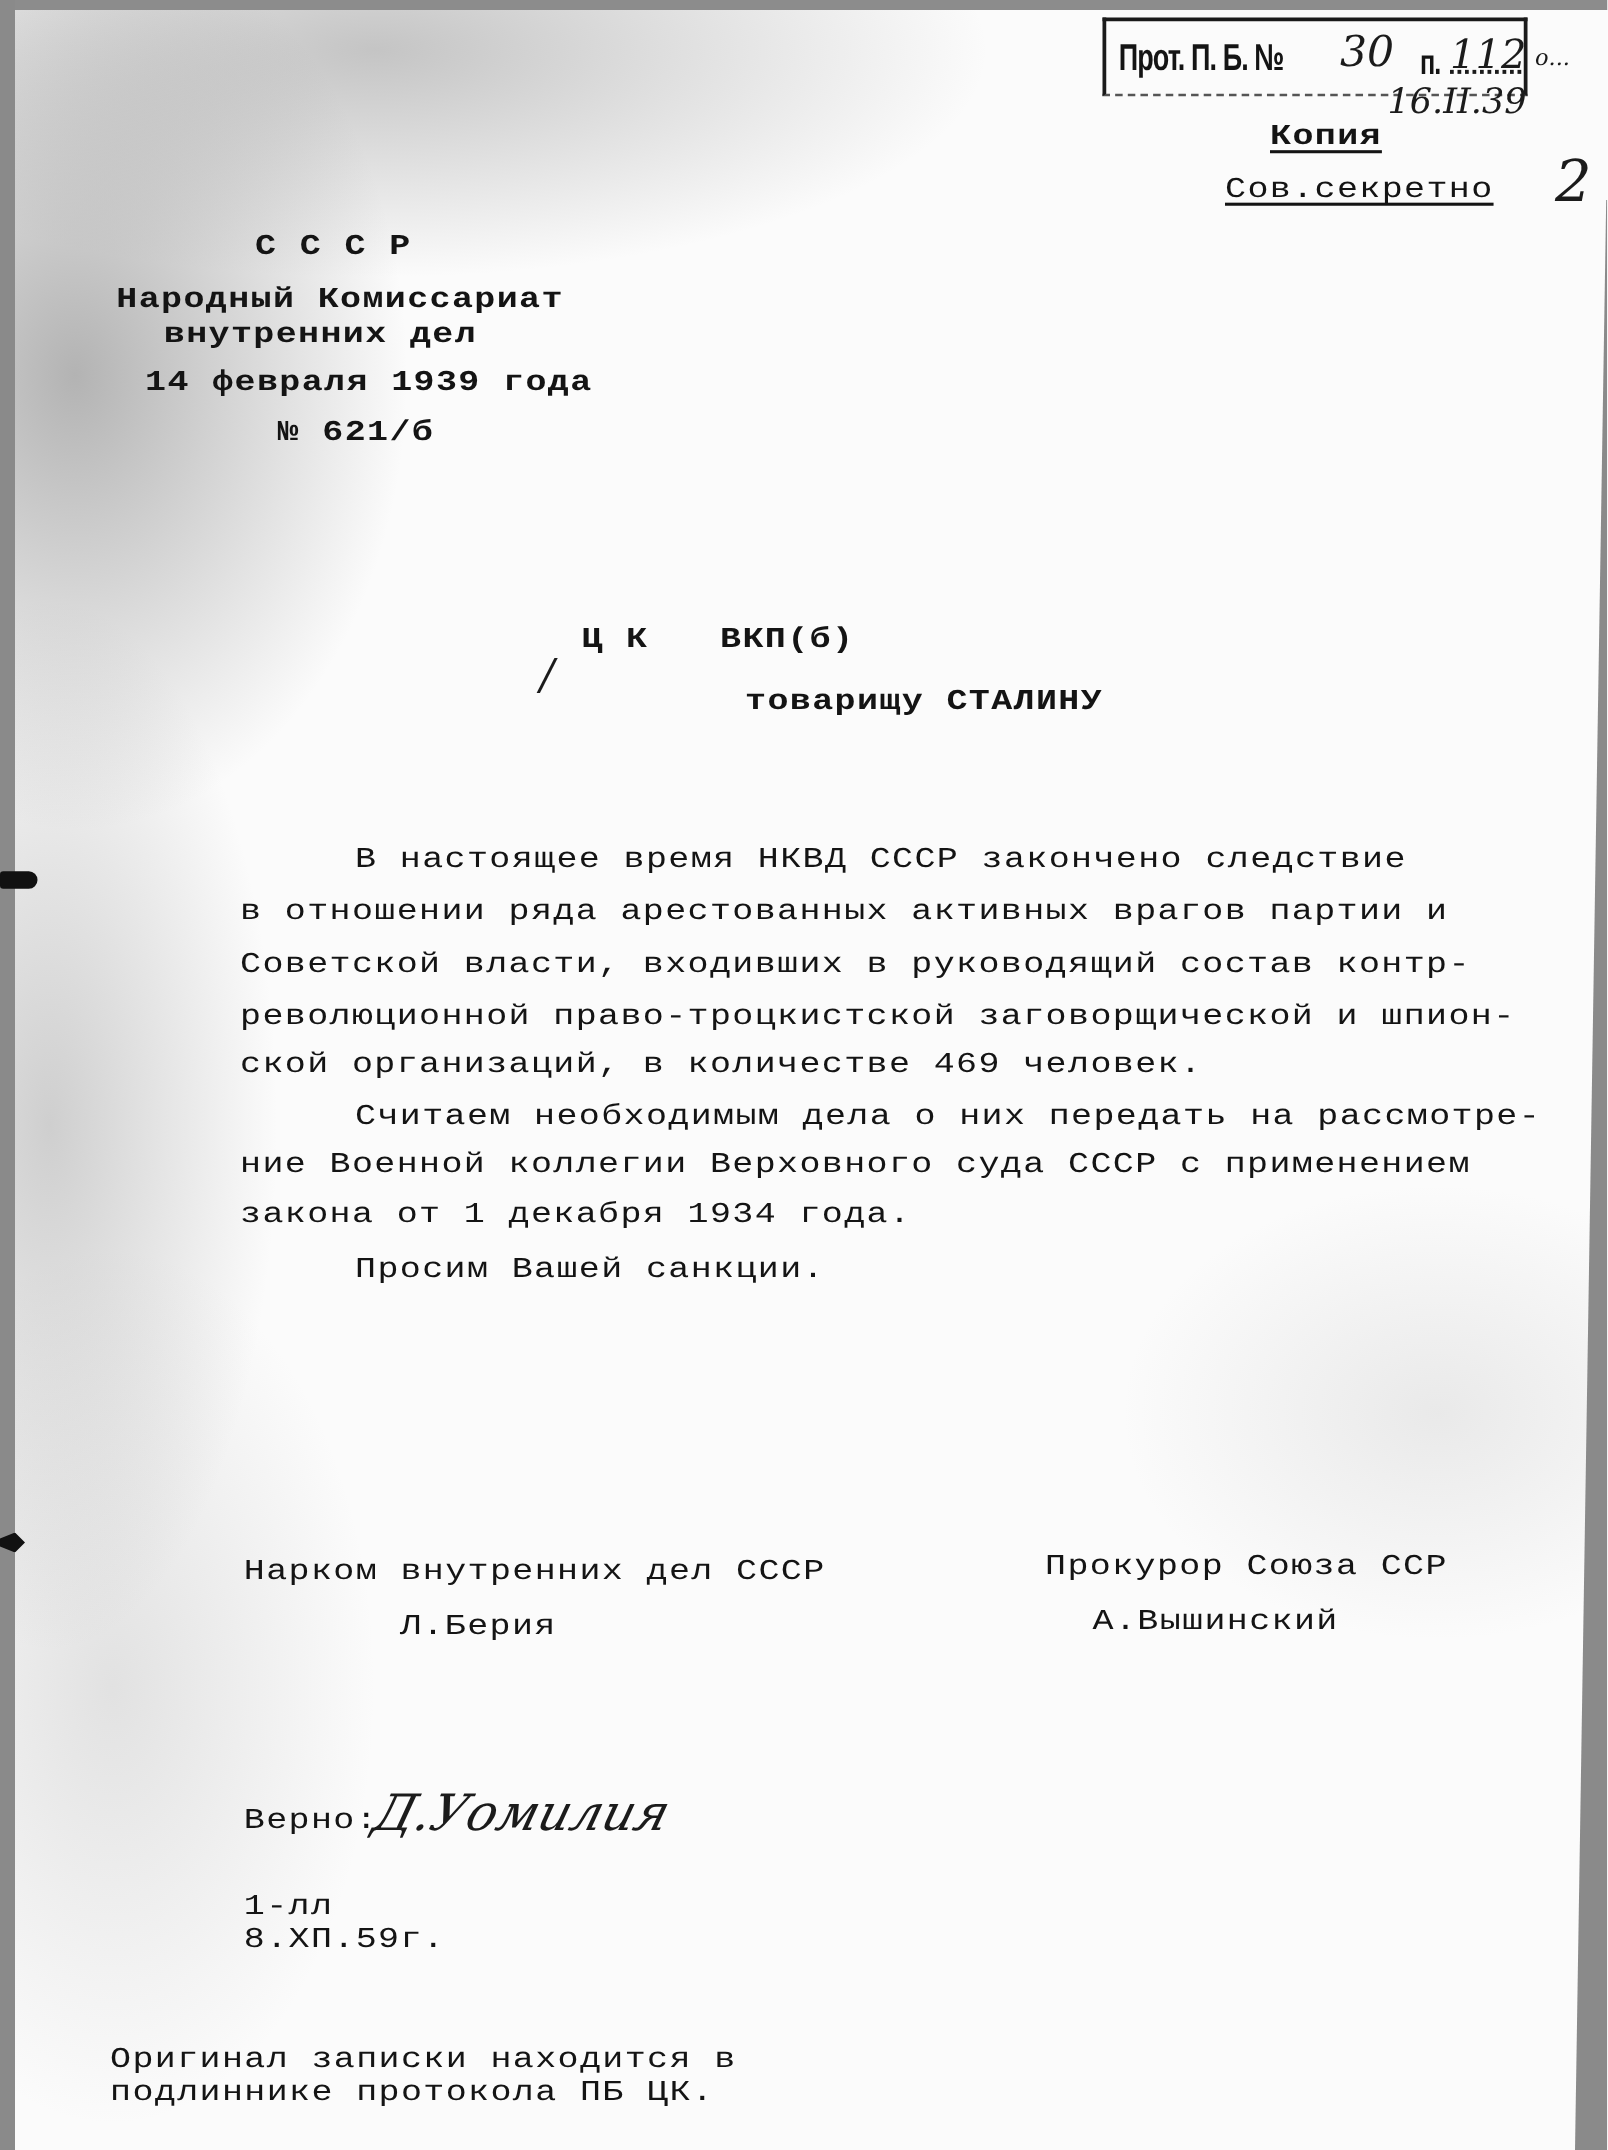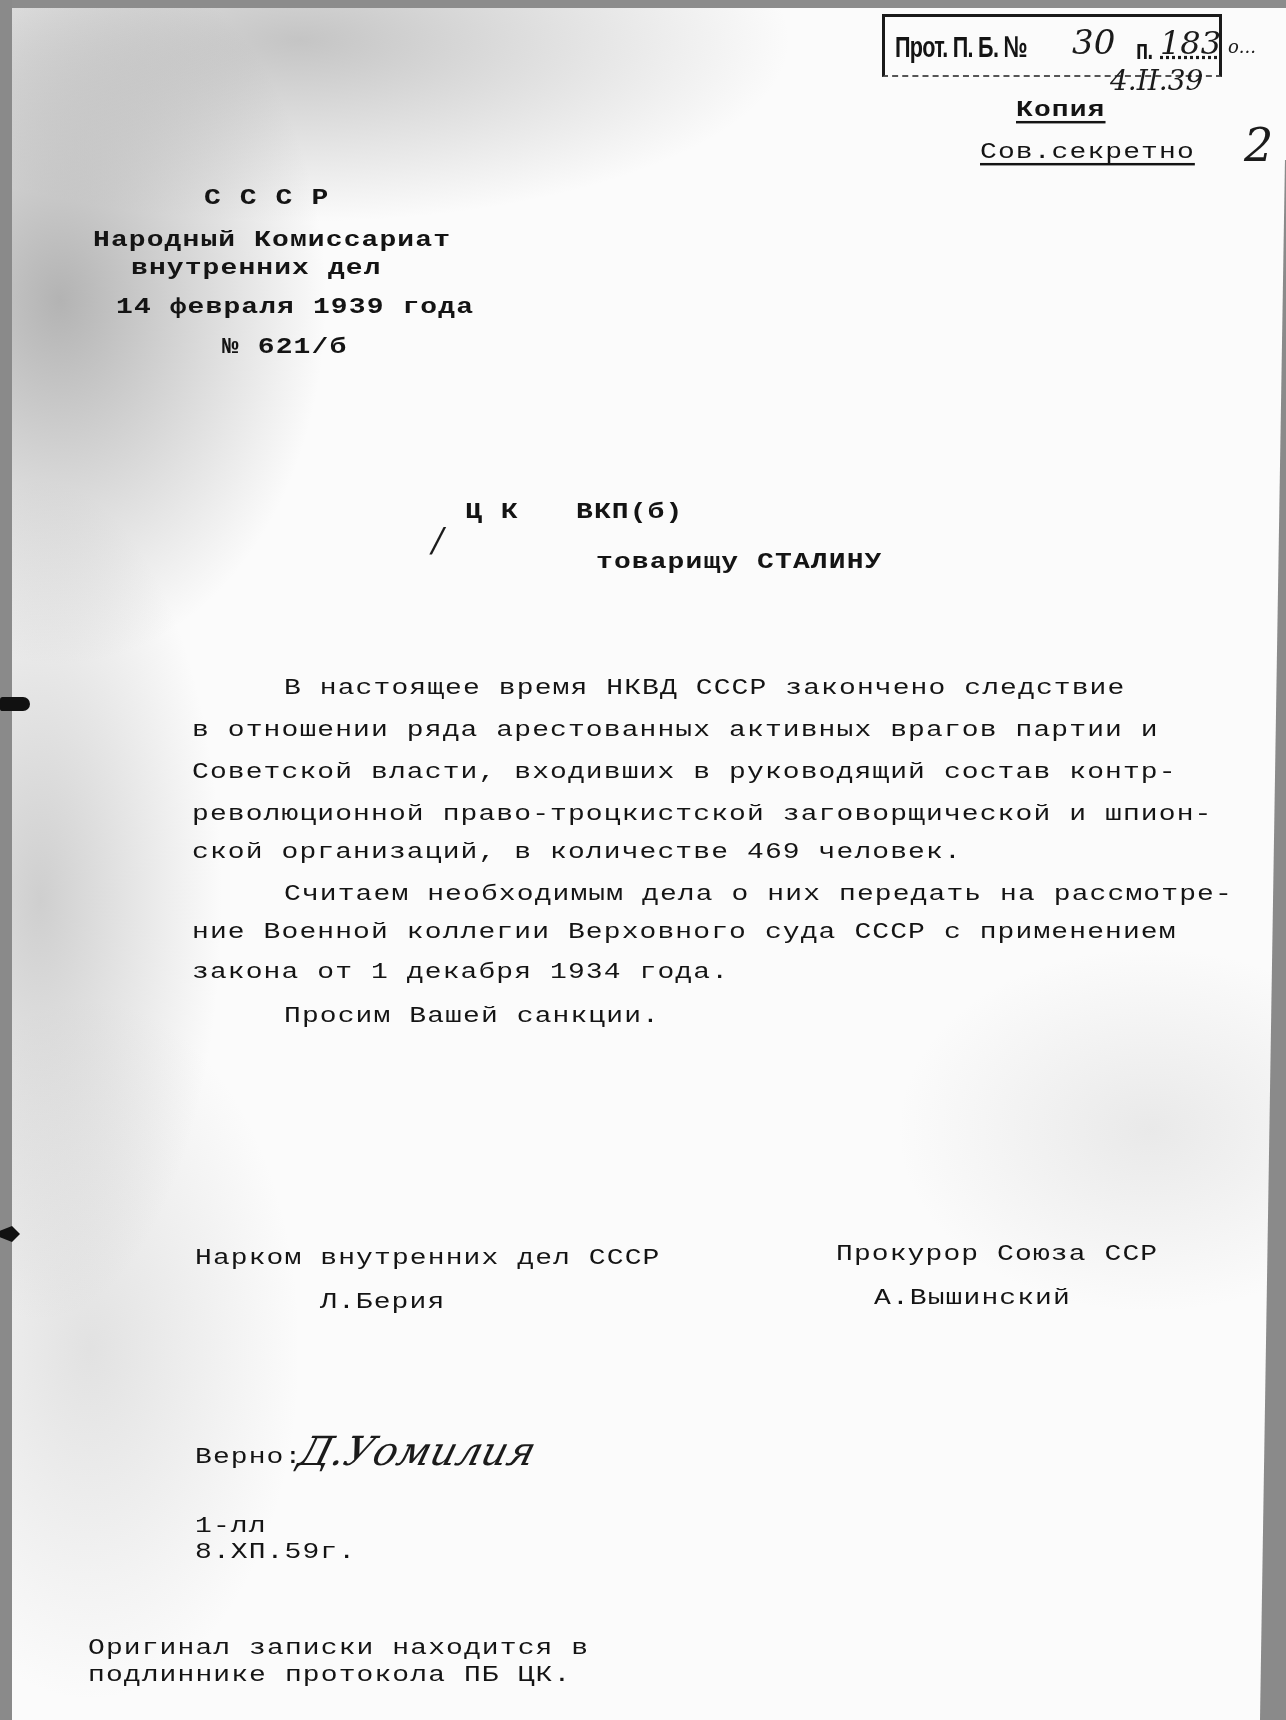--- a/index.html
+++ b/index.html
@@ -54,23 +54,23 @@
 <div class="edge-left"></div>
 <div class="edge-right"></div>
 
 <div class="mark" style="left:0;top:697px;width:30px;height:14px;border-radius:3px 8px 8px 3px;"></div>
 <div class="mark" style="left:0;top:1226px;width:20px;height:16px;clip-path:polygon(0 30%,60% 0,100% 50%,60% 100%,0 70%);"></div>
 
 <div class="stamp"></div>
 <div class="stamp-label">Прот. П. Б. №</div>
 <div class="hand" style="left:1072px;top:22px;font-size:34px;">30</div>
 <div class="stamp-label" style="left:1136px;top:34px;font-size:28px;">п.</div>
-<div class="hand" style="left:1160px;top:24px;font-size:32px;text-decoration:underline;text-decoration-style:dotted;">183</div>
+<div class="hand" style="left:1160px;top:24px;font-size:32px;text-decoration:underline;text-decoration-style:dotted;">112</div>
 <div class="hand" style="left:1228px;top:36px;font-size:18px;">о...</div>
-<div class="hand" style="left:1110px;top:64px;font-size:28px;">4.II.39</div>
+<div class="hand" style="left:1110px;top:64px;font-size:28px;">16.II.39</div>
 
 <div class="t bold u" style="left:1016px;top:98px;">Копия</div>
 <div class="t u" style="left:980px;top:140px;">Сов.секретно</div>
 <div class="hand" style="left:1244px;top:118px;font-size:46px;">2</div>
 
 <div class="t bold" style="left:204px;top:186px;">С С С Р</div>
 <div class="t bold" style="left:93px;top:228px;">Народный Комиссариат</div>
 <div class="t bold" style="left:131px;top:256px;">внутренних дел</div>
 <div class="t bold" style="left:116px;top:295px;">14 февраля 1939 года</div>
 <div class="t bold" style="left:222px;top:335px;">№ 621/б</div>

